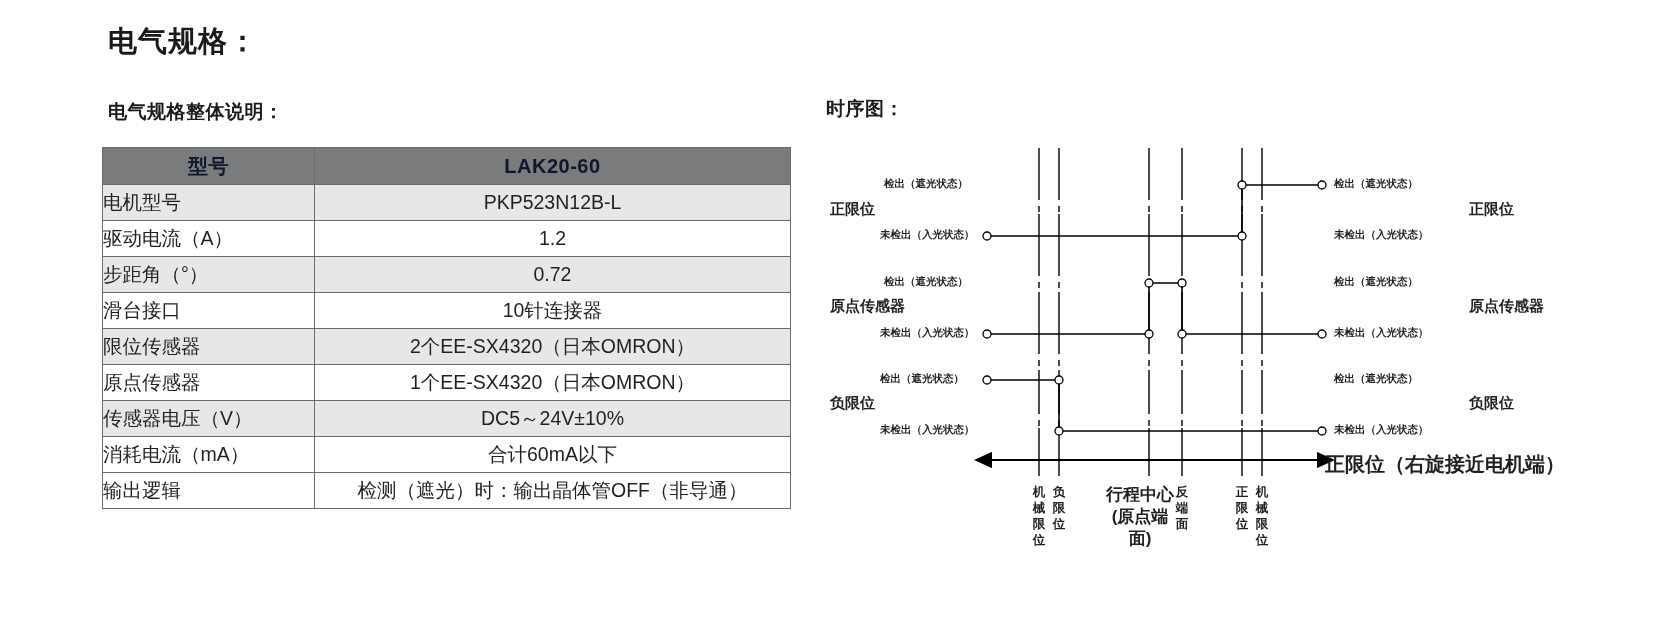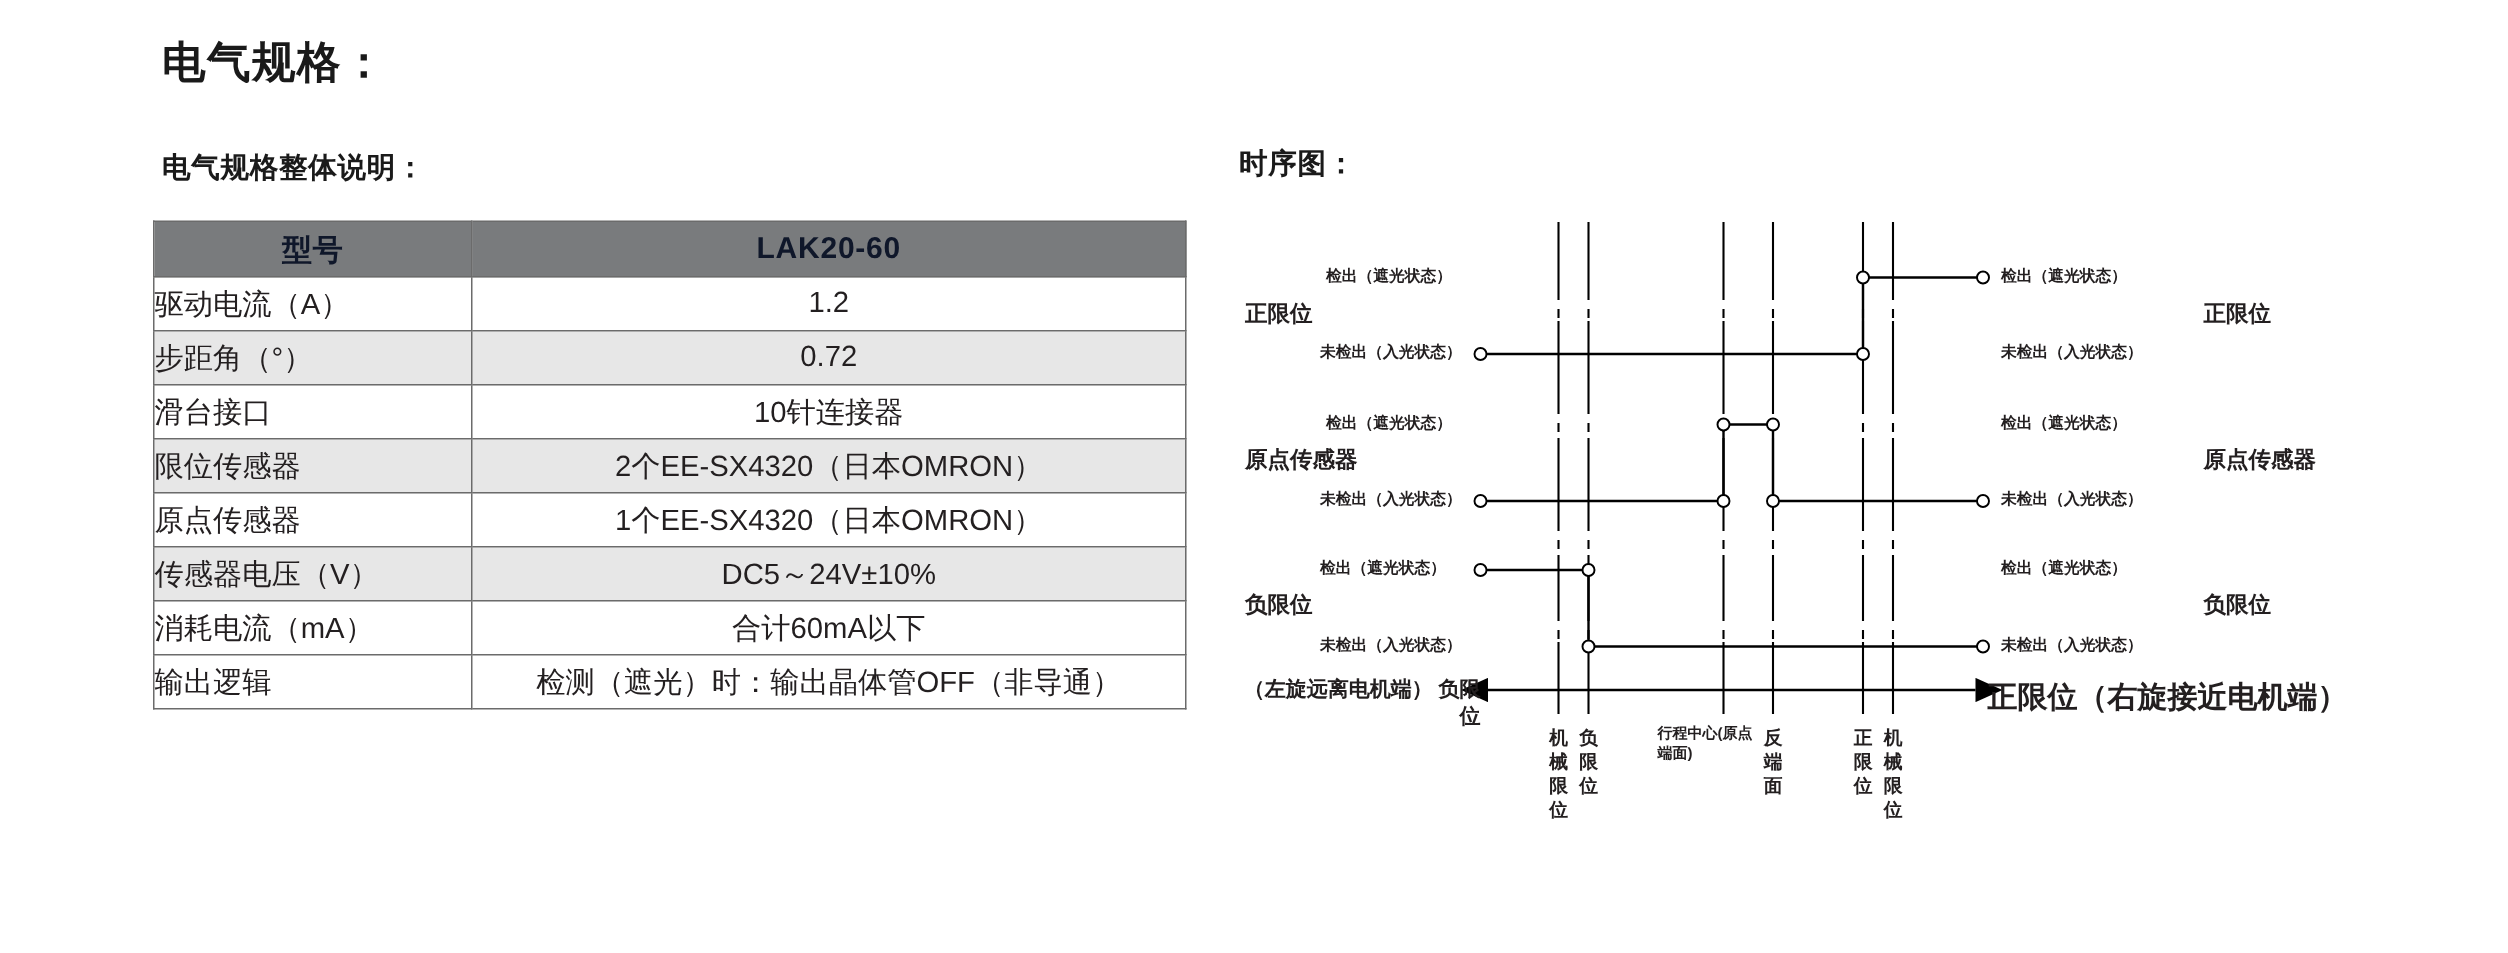--- a/index.html
+++ b/index.html
@@ -89,20 +89,24 @@
           <col class="c1">
           <col class="c2">
         </colgroup>
       <thead>
         <tr>
           <th>型号</th>
           <th>LAK20-60</th>
         </tr>
       </thead>
       <tbody>
+        <tr class="shade">
+          <td class="key">电机型号</td>
+          <td class="val">PKP523N12B-L</td>
+        </tr>
         <tr class="plain">
           <td class="key">驱动电流（A）</td>
           <td class="val">1.2</td>
         </tr>
         <tr class="shade">
           <td class="key">步距角（°）</td>
           <td class="val">0.72</td>
         </tr>
         <tr class="plain">
           <td class="key">滑台接口</td>
@@ -275,25 +279,24 @@
         <div class="lbl" style="position:absolute;left:512px;top:88px;font-size:10.5px;font-weight:bold;">未检出（入光状态）</div>
         <div class="lbl" style="position:absolute;left:512px;top:135px;font-size:10.5px;font-weight:bold;">检出（遮光状态）</div>
         <div class="lbl" style="position:absolute;left:512px;top:186px;font-size:10.5px;font-weight:bold;">未检出（入光状态）</div>
         <div class="lbl" style="position:absolute;left:512px;top:232px;font-size:10.5px;font-weight:bold;">检出（遮光状态）</div>
         <div class="lbl" style="position:absolute;left:512px;top:283px;font-size:10.5px;font-weight:bold;">未检出（入光状态）</div>
 
         <div class="lbl" style="position:absolute;left:647px;top:60px;font-size:15px;font-weight:bold;">正限位</div>
         <div class="lbl" style="position:absolute;left:647px;top:157px;font-size:15px;font-weight:bold;">原点传感器</div>
         <div class="lbl" style="position:absolute;left:647px;top:254px;font-size:15px;font-weight:bold;">负限位</div>
 
-        <div class="lbl" style="position:absolute;left:0px;top:311px;width:165px;text-align:right;font-size:14px;font-weight:bold;">（左旋远离电机端） 负限位</div>
         <div class="lbl" style="position:absolute;left:503px;top:311px;font-size:20px;font-weight:bold;">正限位（右旋接近电机端）</div>
 
         <div class="lbl" style="position:absolute;left:209px;top:344px;width:16px;font-size:12.5px;font-weight:bold;line-height:1.28;word-break:break-all;text-align:center;">机械限位</div>
         <div class="lbl" style="position:absolute;left:229px;top:344px;width:16px;font-size:12.5px;font-weight:bold;line-height:1.28;word-break:break-all;text-align:center;">负限位</div>
-        <div class="lbl" style="position:absolute;left:283px;top:344px;width:70px;font-size:10px;font-weight:bold;line-height:1.28;">行程中心(原点端面)</div>
+        <div class="lbl" style="position:absolute;left:283px;top:344px;width:70px;font-size:17px;font-weight:bold;line-height:1.28;text-align:center;">行程中心(原点端面)</div>
         <div class="lbl" style="position:absolute;left:352px;top:344px;width:16px;font-size:12.5px;font-weight:bold;line-height:1.28;word-break:break-all;text-align:center;">反端面</div>
         <div class="lbl" style="position:absolute;left:412px;top:344px;width:16px;font-size:12.5px;font-weight:bold;line-height:1.28;word-break:break-all;text-align:center;">正限位</div>
         <div class="lbl" style="position:absolute;left:432px;top:344px;width:16px;font-size:12.5px;font-weight:bold;line-height:1.28;word-break:break-all;text-align:center;">机械限位</div>
       </div>
     </div>
   </div>
 </div>
 
 </body></html>

